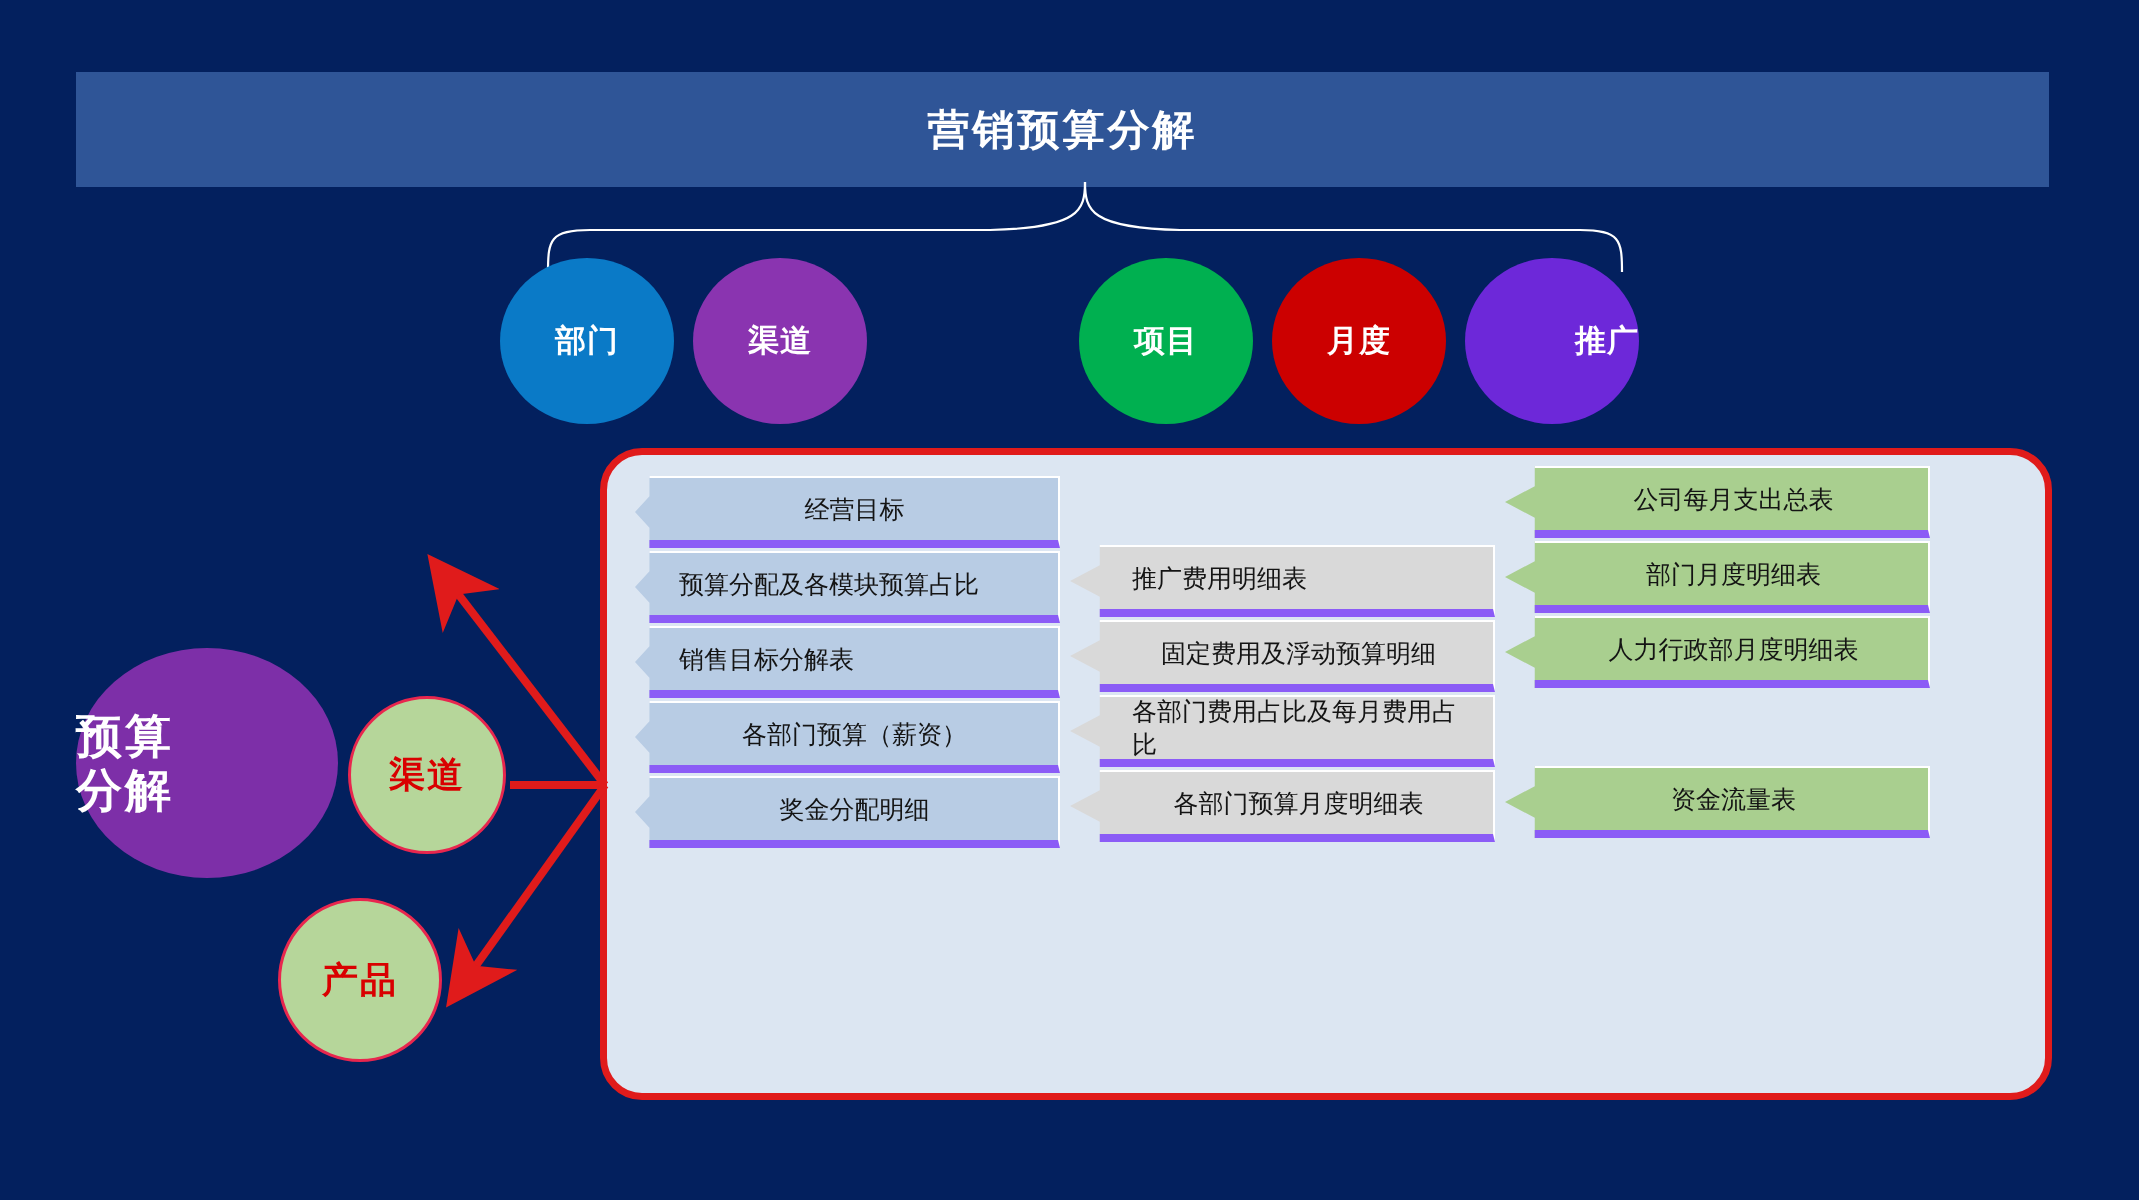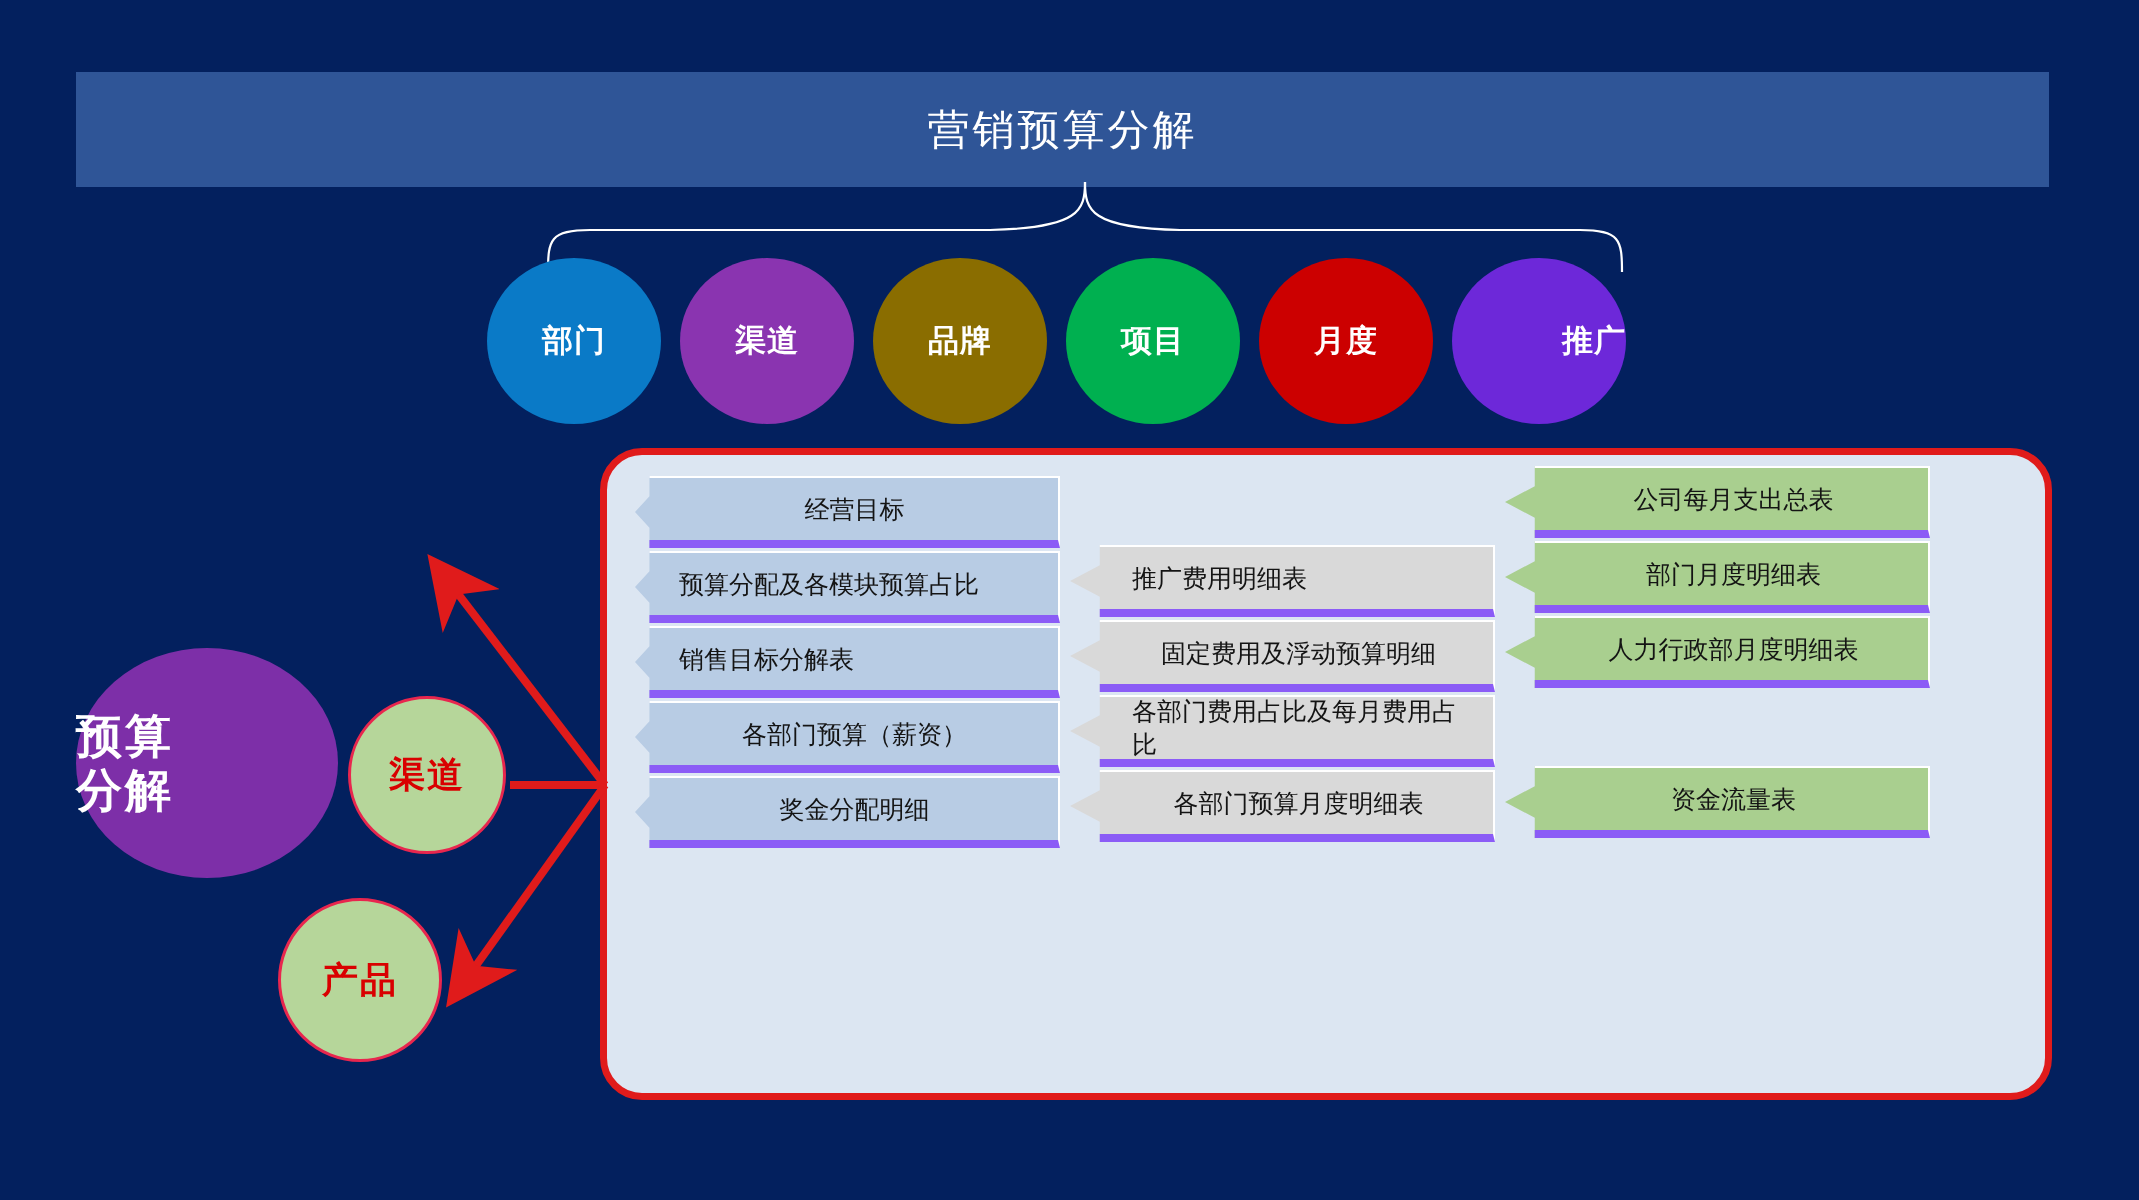--- a/index.html
+++ b/index.html
@@ -24,37 +24,37 @@
     width: 1973px;
     height: 115px;
     background: #2f5597;
     display: flex;
     align-items: center;
     justify-content: center;
   }
   #title-text {
     color: #ffffff;
     font-size: 42px;
-    font-weight: normal;
+    font-weight: bold;
     letter-spacing: 3px;
   }
 
   
   #brace-svg {
     position: absolute;
     left: 520px;
     top: 180px;
     width: 1120px;
     height: 95px;
   }
 
   
   #circle-row {
     position: absolute;
-    left: 487px;
+    left: 500px;
     top: 258px;
     width: 1140px;
     height: 170px;
   }
   .top-circle {
     position: absolute;
     top: 0;
     width: 174px;
     height: 166px;
     border-radius: 50%;
@@ -192,23 +192,20 @@
     <path d="M 565,2 C 565,30 570,48 660,50 L 1060,50 C 1100,50 1102,60 1102,92" fill="none" stroke="#ffffff" stroke-width="2.2"></path>
   </svg>
 
   <div id="circle-row">
     <div class="top-circle" style="left:0px; background:#0a7ac7;">
       <span>部门</span>
     </div>
     <div class="top-circle" style="left:193px; background:#8a34b0;">
       <span>渠道</span>
     </div>
-    <div class="top-circle" style="left:386px; background:#8a6d00;">
-      <span>品牌</span>
-    </div>
     <div class="top-circle" style="left:579px; background:#00b050;">
       <span>项目</span>
     </div>
     <div class="top-circle" style="left:772px; background:#cc0000;">
       <span>月度</span>
     </div>
     <div class="top-circle" style="left:965px; background:#6d28d9;justify-content:flex-end;">
       <span>推广</span>
     </div>
   </div>

